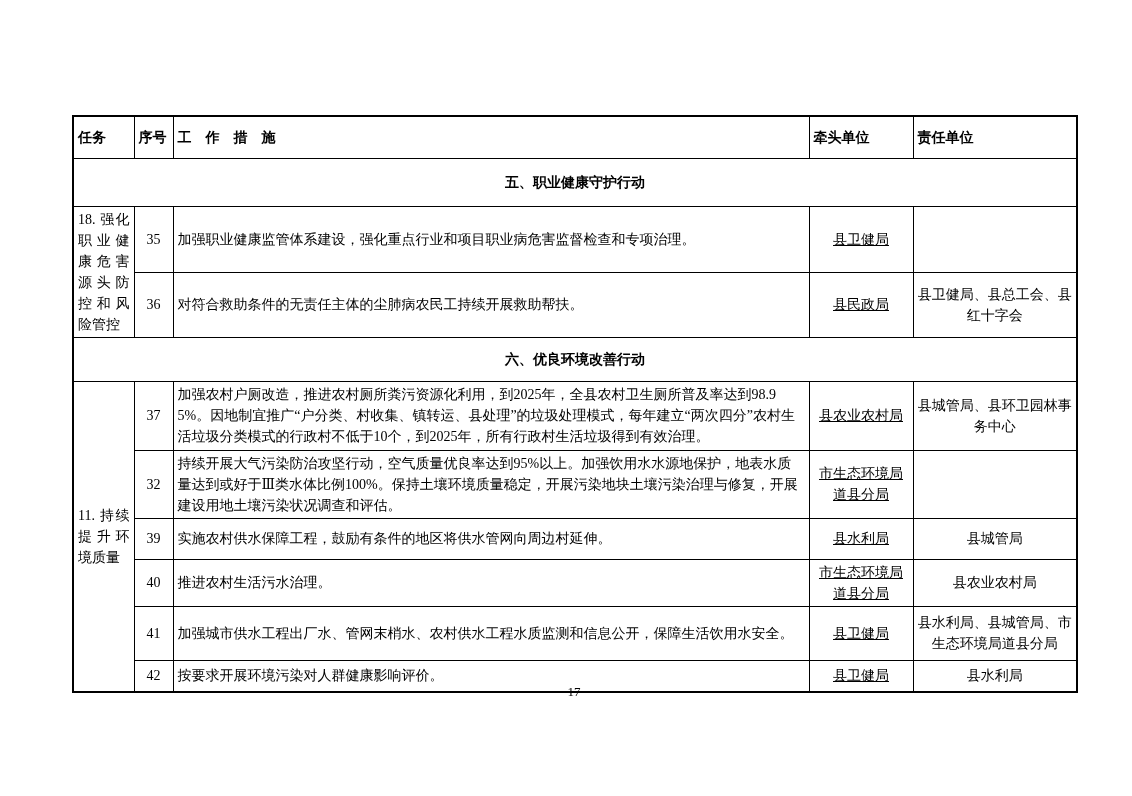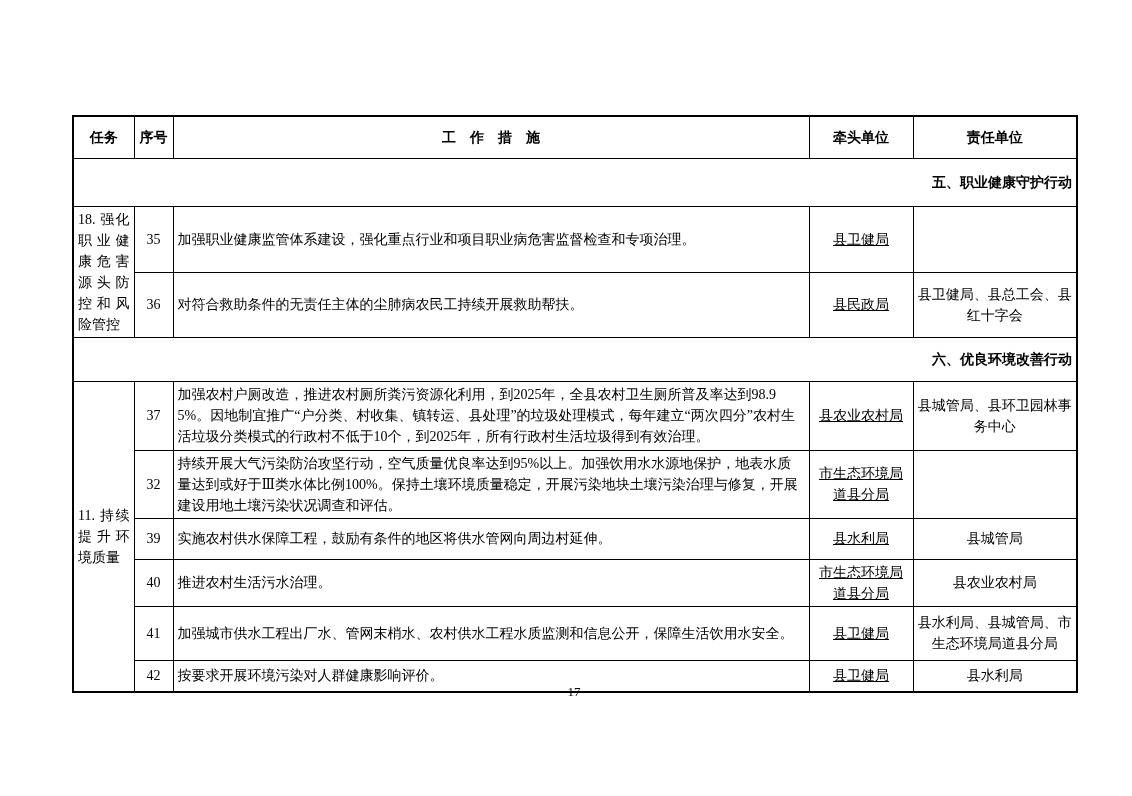--- a/index.html
+++ b/index.html
@@ -30,27 +30,27 @@
     font-size: 14px;
     line-height: 1.5;
     vertical-align: middle;
     padding: 2px 4px;
     overflow: hidden;
     word-break: break-all;
   }
   th.hdr {
     font-weight: bold;
     font-size: 15px;
-    text-align: center;
+    text-align: left;
     padding: 2px 2px;
   }
   td.section-cell {
     font-weight: bold;
     font-size: 15px;
-    text-align: right;
+    text-align: center;
     padding-left: 28px;
   }
   td.task-cell {
     text-align: justify;
     padding: 2px 3px;
     font-size: 14px;
   }
   td.no-cell {
     text-align: center;
   }

